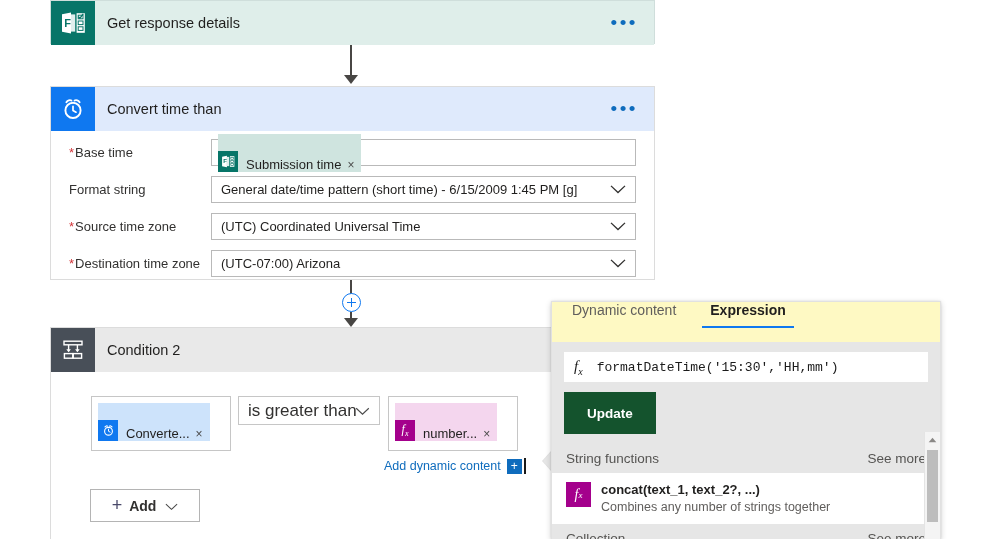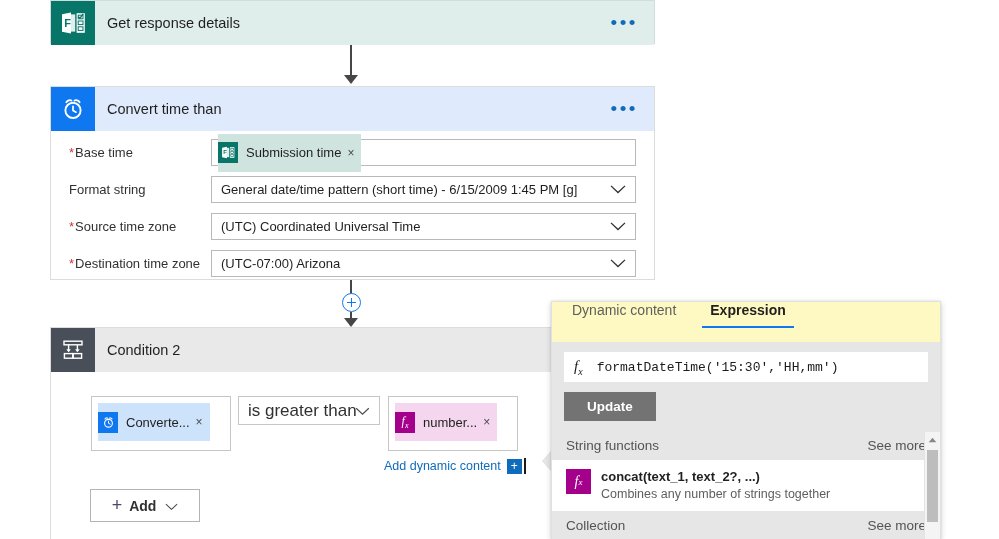--- a/index.html
+++ b/index.html
@@ -105,21 +105,21 @@
   .field-control .ctrl-text { padding-left: 9px; white-space: nowrap; }
   .chev {
     position: absolute;
     right: 9px; top: 50%;
     transform: translateY(-50%);
   }
 
   
   .token {
     display: inline-flex;
-    align-items: center;
+    align-items: flex-end;
     height: 38px;
     margin-left: 6px;
     font-size: 13px;
   }
   .token-ico {
     width: 20px; height: 21px;
     display: flex; align-items: center; justify-content: center;
     flex: 0 0 20px;
   }
   .token-label {
@@ -300,22 +300,22 @@
   .expr-fx {
     font-family: "Liberation Serif", serif;
     font-style: italic;
     font-size: 15px;
     margin-right: 14px;
     color: #1b1b1b;
   }
   .expr-fx sub { font-size: 10px; }
   .update-btn {
     margin-top: 10px;
-    width: 92px; height: 29px;
-    background: #737373;
+    width: 92px; height: 42px;
+    background: #14532d;
     color: #fff;
     font-size: 13.5px;
     font-weight: bold;
     display: flex;
     align-items: center;
     justify-content: center;
     cursor: pointer;
   }
   .fn-section-head {
     display: flex;

